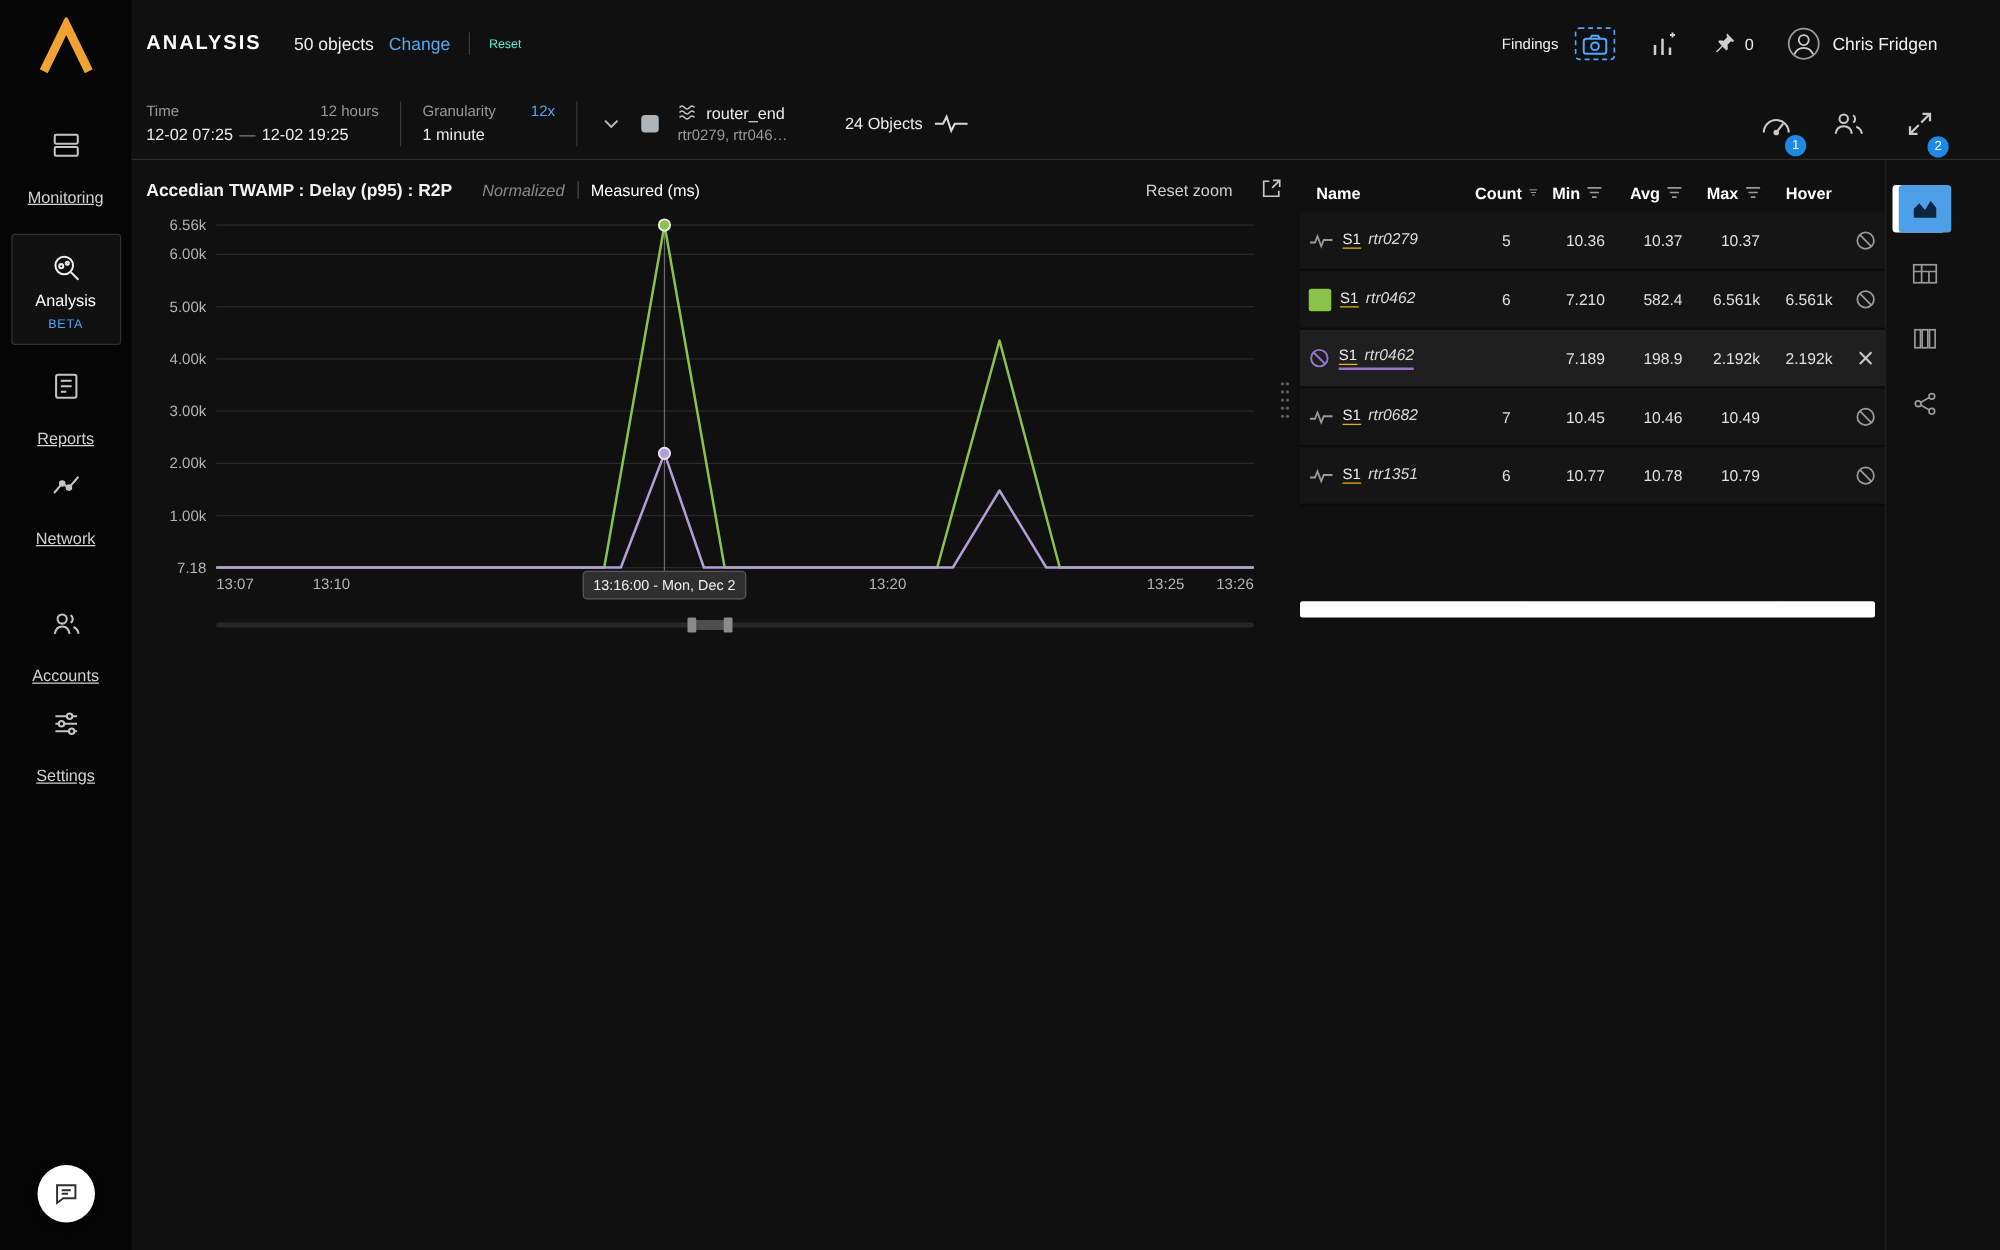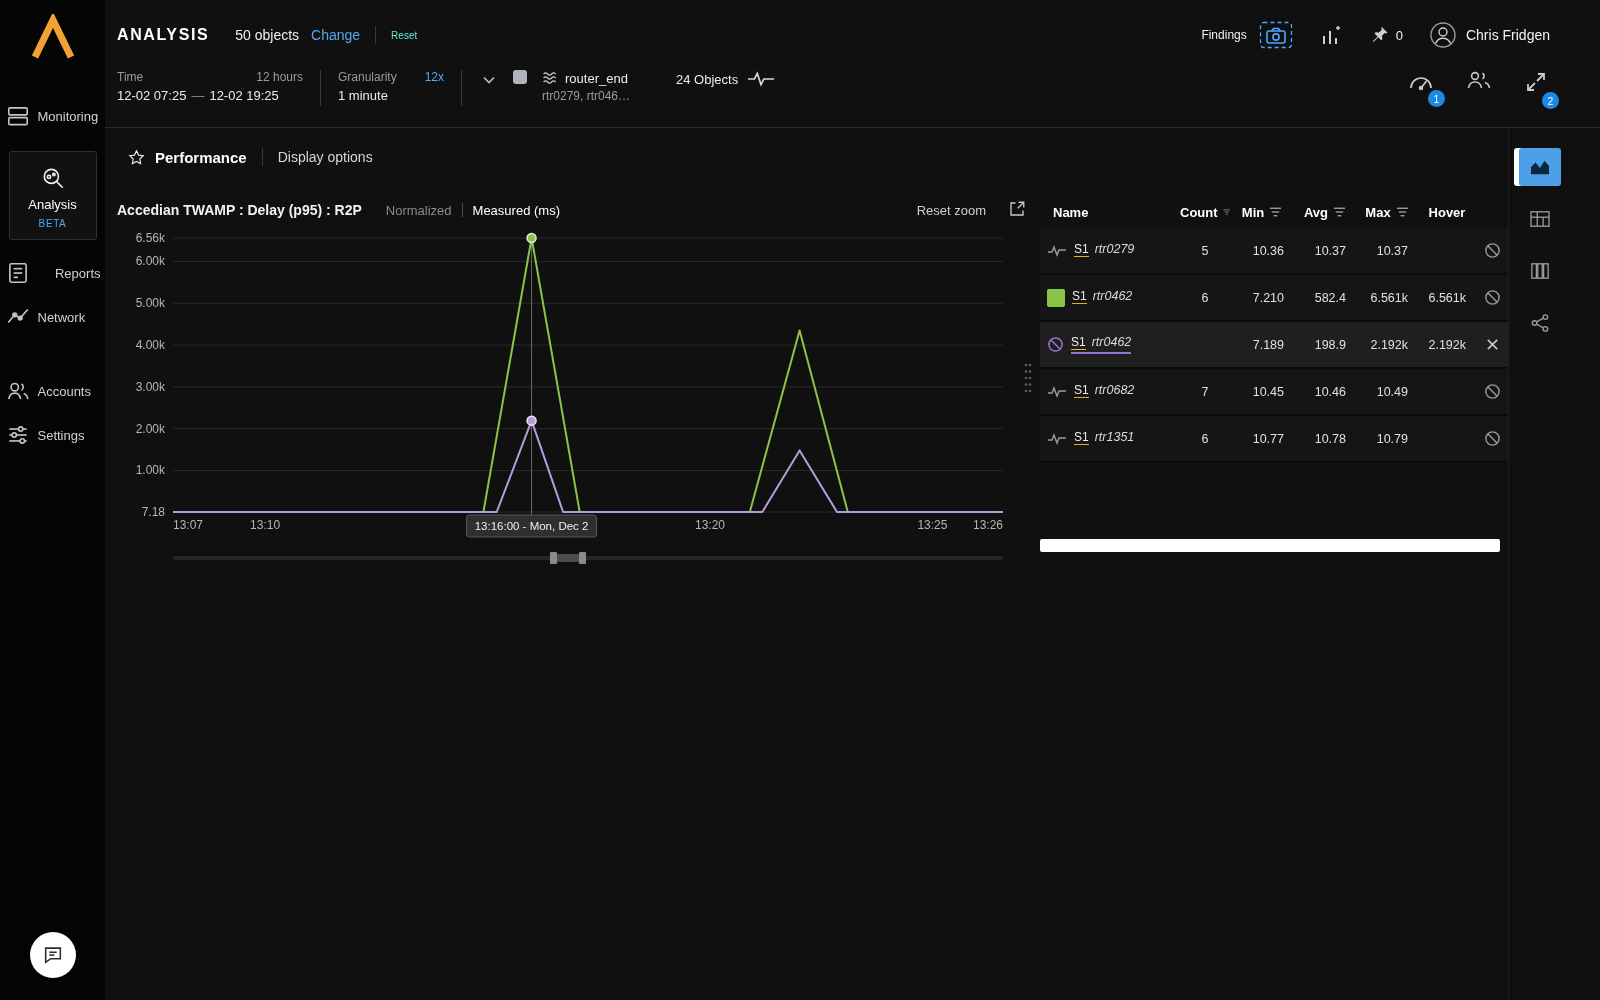--- a/index.html
+++ b/index.html
@@ -8,22 +8,22 @@
     background: #0f0f0f; color: #ddd;
     font-family: "Liberation Sans", sans-serif;
     font-size: 13px;
   }
   .app { display: flex; width: 1600px; height: 1000px; }
 
   
   .sidebar { width: 105px; background: #050505; flex-shrink: 0; position: relative;
     display: flex; flex-direction: column; align-items: center; }
   .logo { margin-top: 14px; }
-  .nav-item { display: flex; align-items: center; gap: 7px;
-    color: #d2d2d2; font-size: 13px; cursor: pointer; width: 96px; }
+  .nav-item { display: flex; flex-direction: column; align-items: center; gap: 21px;
+    color: #d2d2d2; font-size: 13px; cursor: pointer; width: 96px; text-decoration: underline; }
   .nav-item svg { display: block; }
   .nav-monitoring { margin-top: 40px; }
   .analysis-box { margin-top: 22px; width: 88px; padding: 13px 0 10px;
     border: 1px solid #303030; border-radius: 3px; background: #111;
     display: flex; flex-direction: column; align-items: center; gap: 6px; cursor: pointer; }
   .analysis-box .nav-label { color: #fff; }
   .beta { font-size: 10px; letter-spacing: .6px; color: #4da6ff; }
   .nav-reports { margin-top: 20px; justify-content: space-between; }
   .nav-network { margin-top: 18px; }
   .nav-accounts { margin-top: 48px; }
@@ -45,21 +45,21 @@
   .link-plain { color: #5eead4; font-size: 10px; cursor: pointer; }
   .spacer { flex: 1; }
   .findings-label { color: #f0f0f0; font-size: 12px; }
   .camera-box { margin-left: 12px; cursor: pointer; display: flex; align-items: center; }
   .icon-btn { cursor: pointer; display: flex; align-items: center; }
   .tb-compare { margin-left: 26px; }
   .pin-group { margin-left: 26px; display: flex; align-items: center; gap: 7px; cursor: pointer; color: #f0f0f0; }
   .user { margin-left: 26px; display: flex; align-items: center; gap: 9px; cursor: pointer; }
   .user-name { color: #f2f2f2; font-size: 14px; }
 
-  .toolbar { height: 58px; display: flex; align-items: flex-start; padding: 0 52px 0 12px;
+  .toolbar { height: 58px; display: flex; align-items: center; padding: 0 52px 0 12px;
     border-bottom: 1px solid #2c2c2c; }
   .lbl { color: #9a9a9a; font-size: 12px; }
   .blue { color: #57a8f0; font-size: 12px; }
   .time-block { width: 186px; cursor: pointer; }
   .tb-row1 { display: flex; justify-content: space-between; margin-bottom: 4px; }
   .tb-row2 { color: #ececec; font-size: 13px; white-space: nowrap; }
   .dash { color: #8c8c8c; margin: 0 5px; }
   .gran-block { width: 106px; cursor: pointer; }
   .chevron { margin: 0 8px 0 0; }
   .swatch { width: 14px; height: 14px; border-radius: 3px; background: #aeb4ba; margin: 0 15px 0 6px; cursor: pointer; }
@@ -78,21 +78,21 @@
   .left-col { flex: 1; display: flex; flex-direction: column; min-width: 0; }
   .tabs-row { height: 58px; display: flex; align-items: center; padding-left: 22px; }
   .perf-label { font-size: 15px; font-weight: bold; color: #fff; margin-left: 9px; cursor: pointer; }
   .display-opts { color: #d6d6d6; font-size: 14px; cursor: pointer; }
 
   .inner { display: flex; flex: 1; }
   .chart-col { width: 935px; padding-left: 12px; flex-shrink: 0; }
   .chart-head { height: 36px; display: flex; align-items: center; margin-top: 6px; padding-right: 14px; }
   .chart-title { font-size: 14px; font-weight: bold; color: #f2f2f2; margin-right: 24px; }
   .mode { font-size: 13px; cursor: pointer; }
-  .mode.dim { color: #8a8a8a; }
+  .mode.dim { color: #8a8a8a; font-style: italic; }
   .mode.active { color: #fff; }
   .mode-sep { width: 1px; height: 14px; background: #4a4a4a; margin: 0 10px; }
   .reset-zoom { color: #d0d0d0; font-size: 13px; cursor: pointer; margin-left: auto; padding-left: 44px; }
   .chart-expand { margin-left: 22px; cursor: pointer; }
   svg text { font-family: "Liberation Sans", sans-serif; }
 
   .brush { position: relative; margin: 4px 0 0 56px; width: 830px; height: 14px; cursor: pointer; }
   .brush-track { position: absolute; top: 5px; left: 0; right: 0; height: 4px; background: #262626; border-radius: 2px; }
   .brush-thumb { position: absolute; top: 3px; left: 45.8%; width: 3.6%; height: 8px; background: #4e4e4e; border-radius: 2px; }
   .bh { position: absolute; top: -2px; width: 7px; height: 12px; background: #8a8a8a; border-radius: 1px; }
@@ -311,30 +311,20 @@
         <svg width="24" height="24" viewBox="0 0 24 24" fill="none" stroke="#c9c9c9" stroke-width="1.8">
             <path d="M14 4h6v6M20 4l-7 7M10 20H4v-6M4 20l7-7"></path>
           </svg>
         <span class="badge">2</span>
       </div>
     </div>
 
     <div class="content">
       <div class="left-col">
 
-        <div class="tabs-row">
-          <span style="display:flex;cursor:pointer;">
-            <svg width="19" height="19" viewBox="0 0 24 24" fill="none" stroke="#e8e8e8" stroke-width="1.5">
-                <path d="M12 3.6l2.6 5.4 5.9.8-4.3 4.1 1 5.8-5.2-2.8-5.2 2.8 1-5.8-4.3-4.1 5.9-.8z"></path>
-              </svg>
-          </span>
-          <span class="perf-label">Performance</span>
-          <div class="vsep"></div>
-          <span class="display-opts">Display options</span>
-        </div>
 
         <div class="inner">
 
           <div class="chart-col">
             <div class="chart-head">
               <span class="chart-title">Accedian TWAMP : Delay (p95) : R2P</span>
               <span class="mode dim">Normalized</span>
               <div class="mode-sep"></div>
               <span class="mode active">Measured (ms)</span>
               <span class="reset-zoom">Reset zoom</span>

